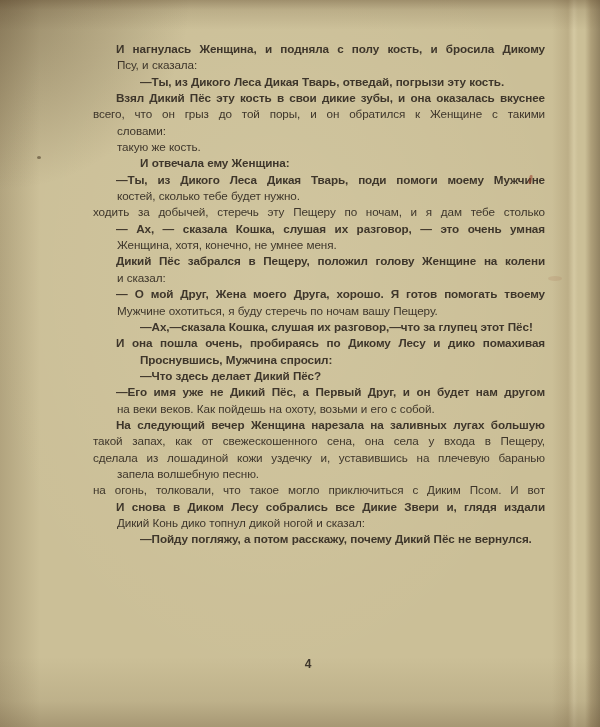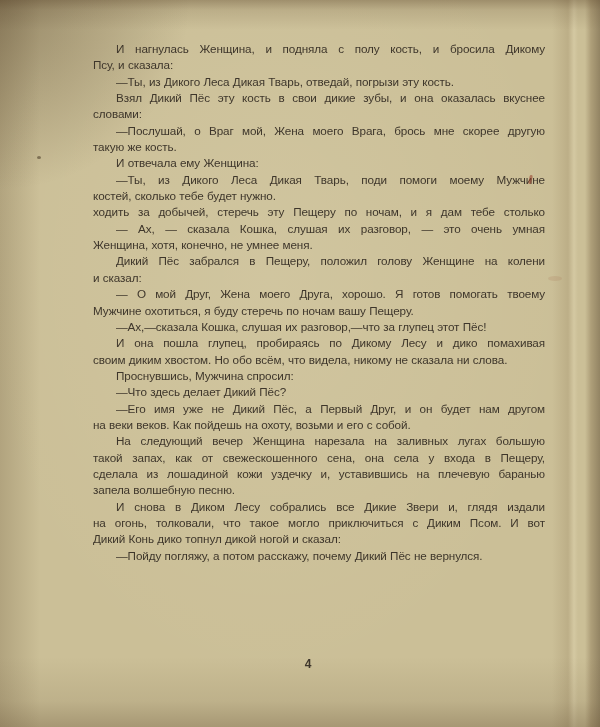--- a/index.html
+++ b/index.html
@@ -45,22 +45,22 @@
     color: var(--ink, #3e362b);
   }
   .line {
     font-size: 11.7px;
     line-height: 16.35px;
     letter-spacing: -0.1px;
     word-spacing: 0.2px;
     text-align: justify;
     text-align-last: justify;
   }
-  .line.indent { text-indent: 23px; }
-  .line.last   { text-align-last: left; }
+  .line.indent { text-indent: 23px; font-weight: bold; }
+  .line.last   { text-align-last: left; margin-left: 24px; }
   .page-number {
     position: absolute;
     left: 93px;
     top: 657px;
     width: 430px;
     text-align: center;
     font-size: 12px;
     font-weight: bold;
     color: var(--ink, #3e362b);
   }
@@ -96,46 +96,45 @@
 </style>
 </head>
 <body style="--paper: #cbbf97; --ink: #3e362b;">
 
 <div class="scan">
   <div class="text-block">
       <div class="line indent">И нагнулась Женщина, и подняла с полу кость, и бросила Дикому</div>
       <div class="line last">Псу, и сказала:</div>
       <div class="line indent last">—Ты, из Дикого Леса Дикая Тварь, отведай, погрызи эту кость.</div>
       <div class="line indent">Взял Дикий Пёс эту кость в свои дикие зубы, и она оказалась вкуснее</div>
+      <div class="line">всего, что он грыз до той поры, и он обратился к Женщине с такими</div>
       <div class="line last">словами:</div>
-      <div class="line indent">—Послушай, о Враг мой, Жена моего Врага, брось мне скорее другую</div>
       <div class="line last">такую же кость.</div>
       <div class="line indent last">И отвечала ему Женщина:</div>
       <div class="line indent">—Ты, из Дикого Леса Дикая Тварь, поди помоги моему Мужчине</div>
       <div class="line last">костей, сколько тебе будет нужно.</div>
       <div class="line">ходить за добычей, стеречь эту Пещеру по ночам, и я дам тебе столько</div>
       <div class="line indent">— Ах, — сказала Кошка, слушая их разговор, — это очень умная</div>
       <div class="line last">Женщина, хотя, конечно, не умнее меня.</div>
       <div class="line indent">Дикий Пёс забрался в Пещеру, положил голову Женщине на колени</div>
       <div class="line last">и сказал:</div>
       <div class="line indent">— О мой Друг, Жена моего Друга, хорошо. Я готов помогать твоему</div>
       <div class="line last">Мужчине охотиться, я буду стеречь по ночам вашу Пещеру.</div>
       <div class="line indent last">—Ах,—сказала Кошка, слушая их разговор,—что за глупец этот Пёс!</div>
-      <div class="line indent">И она пошла глупец, пробираясь по Дикому Лесу и дико помахивая</div>
-      <div class="line last">своим диким хвостом. Но обо всём, что видела, никому не сказала ни слова.</div>
+      <div class="line indent">И она пошла очень, пробираясь по Дикому Лесу и дико помахивая</div>
       <div class="line indent last">Проснувшись, Мужчина спросил:</div>
       <div class="line indent last">—Что здесь делает Дикий Пёс?</div>
       <div class="line indent">—Его имя уже не Дикий Пёс, а Первый Друг, и он будет нам другом</div>
       <div class="line last">на веки веков. Как пойдешь на охоту, возьми и его с собой.</div>
       <div class="line indent">На следующий вечер Женщина нарезала на заливных лугах большую</div>
       <div class="line">такой запах, как от свежескошенного сена, она села у входа в Пещеру,</div>
       <div class="line">сделала из лошадиной кожи уздечку и, уставившись на плечевую баранью</div>
       <div class="line last">запела волшебную песню.</div>
+      <div class="line">на огонь, толковали, что такое могло приключиться с Диким Псом. И вот</div>
       <div class="line indent">И снова в Диком Лесу собрались все Дикие Звери и, глядя издали</div>
-      <div class="line">на огонь, толковали, что такое могло приключиться с Диким Псом. И вот</div>
       <div class="line last">Дикий Конь дико топнул дикой ногой и сказал:</div>
       <div class="line indent last">—Пойду погляжу, а потом расскажу, почему Дикий Пёс не вернулся.</div>
     </div>
   <div class="page-number">4</div>
   <div class="mark-red"></div>
   <div class="speck-dark"></div>
   <div class="smudge"></div>
 </div>
 
 </body></html>

